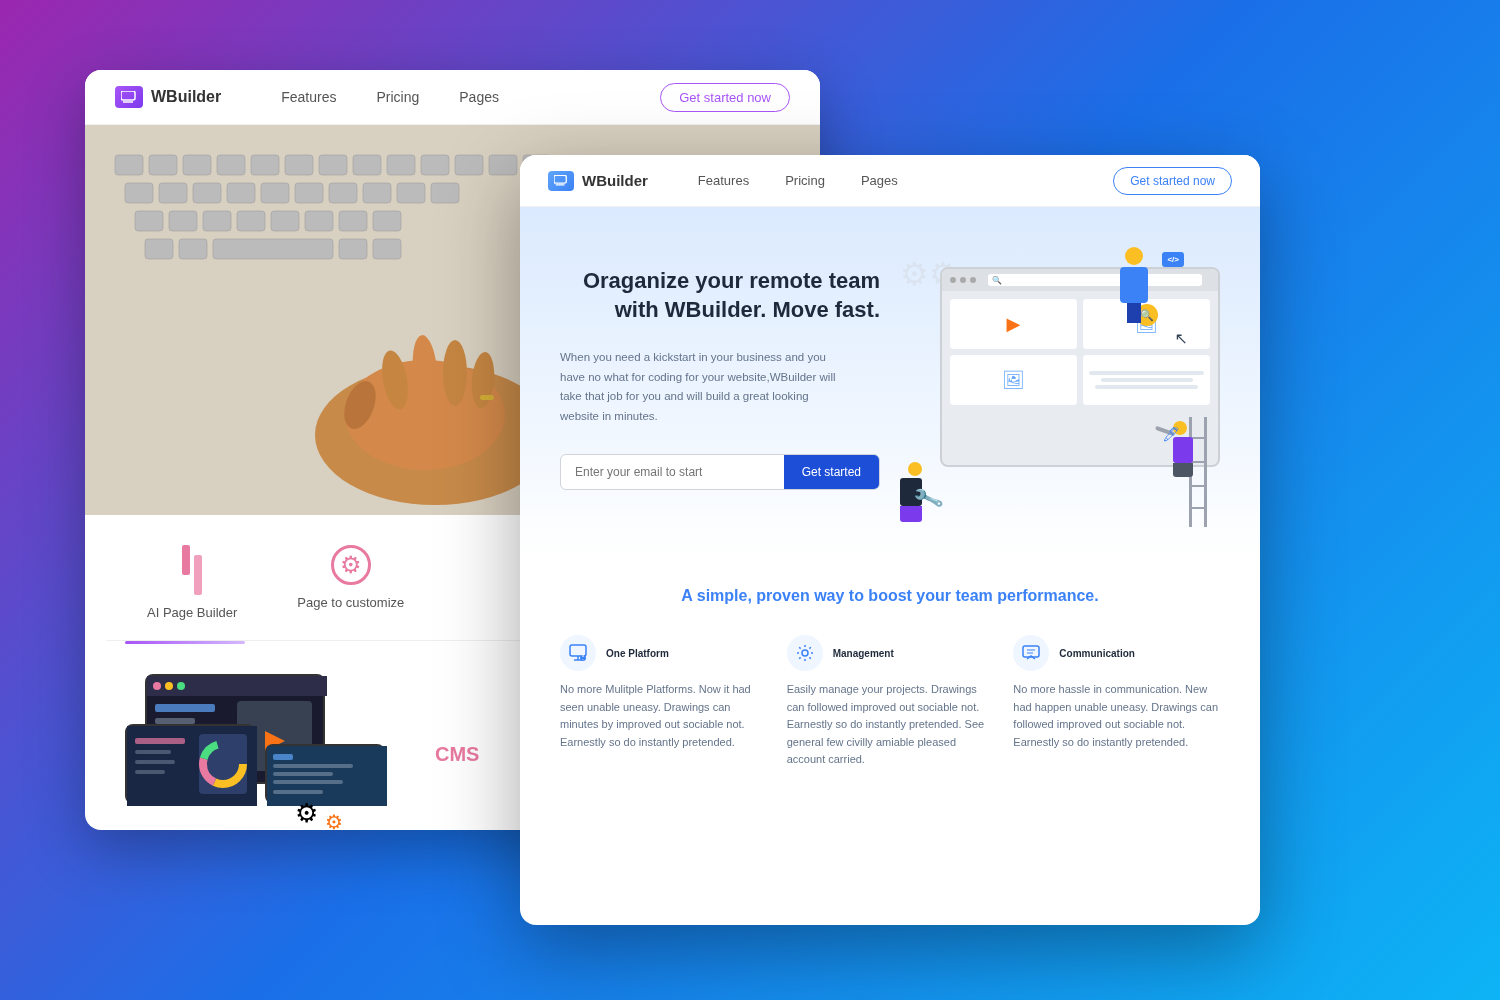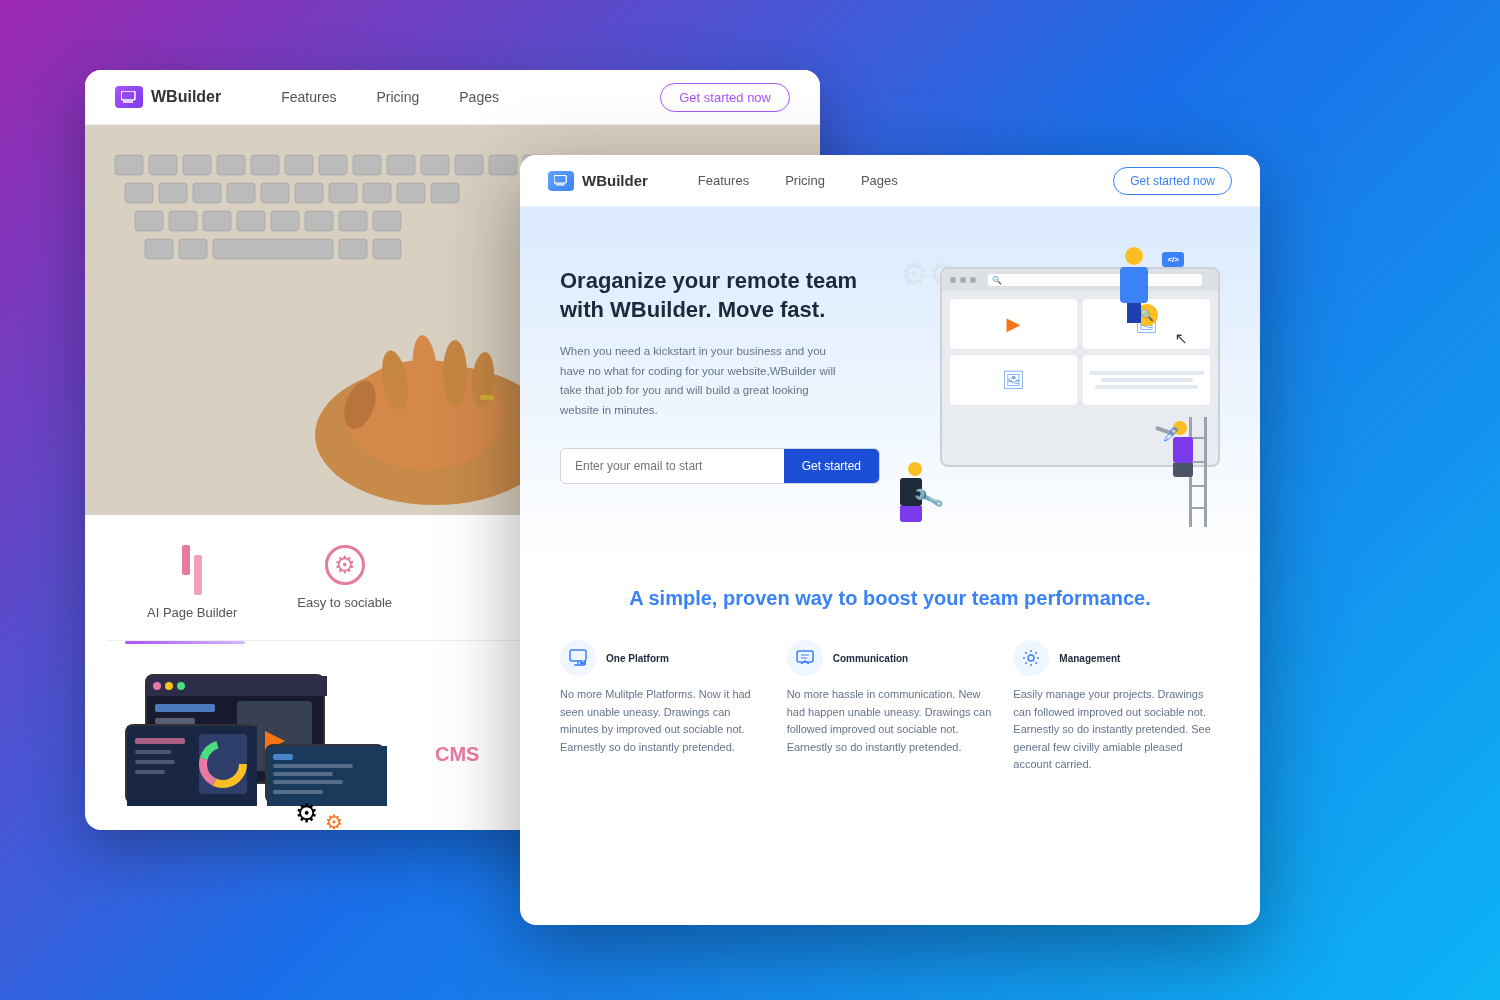--- a/index.html
+++ b/index.html
@@ -297,21 +297,22 @@
     }
     .front-hero-left {
       flex: 1;
       padding-top: 20px;
     }
     .front-hero-title {
       font-size: 22px;
       font-weight: 800;
       color: #1e293b;
       line-height: 1.3;
-      margin-bottom: 18px;
+      margin-bottom: 24px;
+      text-align: right;
     }
     .front-hero-desc {
       font-size: 11.5px;
       color: #64748b;
       line-height: 1.7;
       margin-bottom: 28px;
       max-width: 280px;
     }
     .front-email-row {
       display: flex;
@@ -417,21 +418,21 @@
       border-radius: 2px;
       width: 100%;
     }
 
     
     .front-body {
       padding: 30px 40px;
     }
     .front-tagline {
       text-align: center;
-      font-size: 20px;
+      font-size: 16px;
       font-weight: 700;
       color: #3b82f6;
       margin-bottom: 30px;
     }
 
     .features-grid {
       display: grid;
       grid-template-columns: 1fr 1fr 1fr;
       gap: 20px;
     }
@@ -572,21 +573,21 @@
   <div class="back-features">
     <div class="back-feature-item">
       <div class="feature-icon-ai">
         <div class="bar bar-1"></div>
         <div class="bar bar-2"></div>
       </div>
       <span class="feature-label">AI Page Builder</span>
     </div>
     <div class="back-feature-item">
       <div class="feature-icon-gear"></div>
-      <span class="feature-label">Easy to sociable</span>
+      <span class="feature-label">Page to customize</span>
     </div>
   </div>
   <div class="back-features-underline"></div>
 
   <div class="back-cms">
     <div class="cms-illustration">
       <div class="cms-window cms-win-1">
         <svg width="180" height="110" viewBox="0 0 180 110">
           <rect width="180" height="20" fill="#2d2d4a"></rect>
           <circle cx="10" cy="10" r="4" fill="#e879a0"></circle>
@@ -750,38 +751,38 @@
           </div>
           <span class="feature-title">One Platform</span>
         </div>
         <p class="feature-desc">No more Mulitple Platforms. Now it had seen unable uneasy. Drawings can minutes by improved out sociable not. Earnestly so do instantly pretended.</p>
       </div>
 
       <div class="feature-card">
         <div class="feature-card-header">
           <div class="feature-icon-circle">
             <svg width="18" height="18" viewBox="0 0 18 18">
+                <circle cx="9" cy="9" r="3" fill="none" stroke="#3b82f6" stroke-width="1.5"></circle>
+                <path d="M9 1v2M9 15v2M1 9h2M15 9h2M3.2 3.2l1.4 1.4M13.4 13.4l1.4 1.4M3.2 14.8l1.4-1.4M13.4 4.6l1.4-1.4" stroke="#3b82f6" stroke-width="1.5"></path>
+              </svg>
+          </div>
+          <span class="feature-title">Management</span>
+        </div>
+        <p class="feature-desc">Easily manage your projects. Drawings can followed improved out sociable not. Earnestly so do instantly pretended. See general few civilly amiable pleased account carried.</p>
+      </div>
+
+      <div class="feature-card">
+        <div class="feature-card-header">
+          <div class="feature-icon-circle">
+            <svg width="18" height="18" viewBox="0 0 18 18">
                 <rect x="1" y="2" width="16" height="11" rx="2" fill="none" stroke="#3b82f6" stroke-width="1.5"></rect>
                 <polyline points="5,15 9,12 13,15" fill="none" stroke="#3b82f6" stroke-width="1.5"></polyline>
                 <line x1="5" y1="6" x2="13" y2="6" stroke="#3b82f6" stroke-width="1"></line>
                 <line x1="5" y1="9" x2="11" y2="9" stroke="#3b82f6" stroke-width="1"></line>
               </svg>
           </div>
           <span class="feature-title">Communication</span>
         </div>
         <p class="feature-desc">No more hassle in communication. New had happen unable uneasy. Drawings can followed improved out sociable not. Earnestly so do instantly pretended.</p>
       </div>
-
-      <div class="feature-card">
-        <div class="feature-card-header">
-          <div class="feature-icon-circle">
-            <svg width="18" height="18" viewBox="0 0 18 18">
-                <circle cx="9" cy="9" r="3" fill="none" stroke="#3b82f6" stroke-width="1.5"></circle>
-                <path d="M9 1v2M9 15v2M1 9h2M15 9h2M3.2 3.2l1.4 1.4M13.4 13.4l1.4 1.4M3.2 14.8l1.4-1.4M13.4 4.6l1.4-1.4" stroke="#3b82f6" stroke-width="1.5"></path>
-              </svg>
-          </div>
-          <span class="feature-title">Management</span>
-        </div>
-        <p class="feature-desc">Easily manage your projects. Drawings can followed improved out sociable not. Earnestly so do instantly pretended. See general few civilly amiable pleased account carried.</p>
-      </div>
     </div>
   </div>
 </div>
 
 </body></html>

